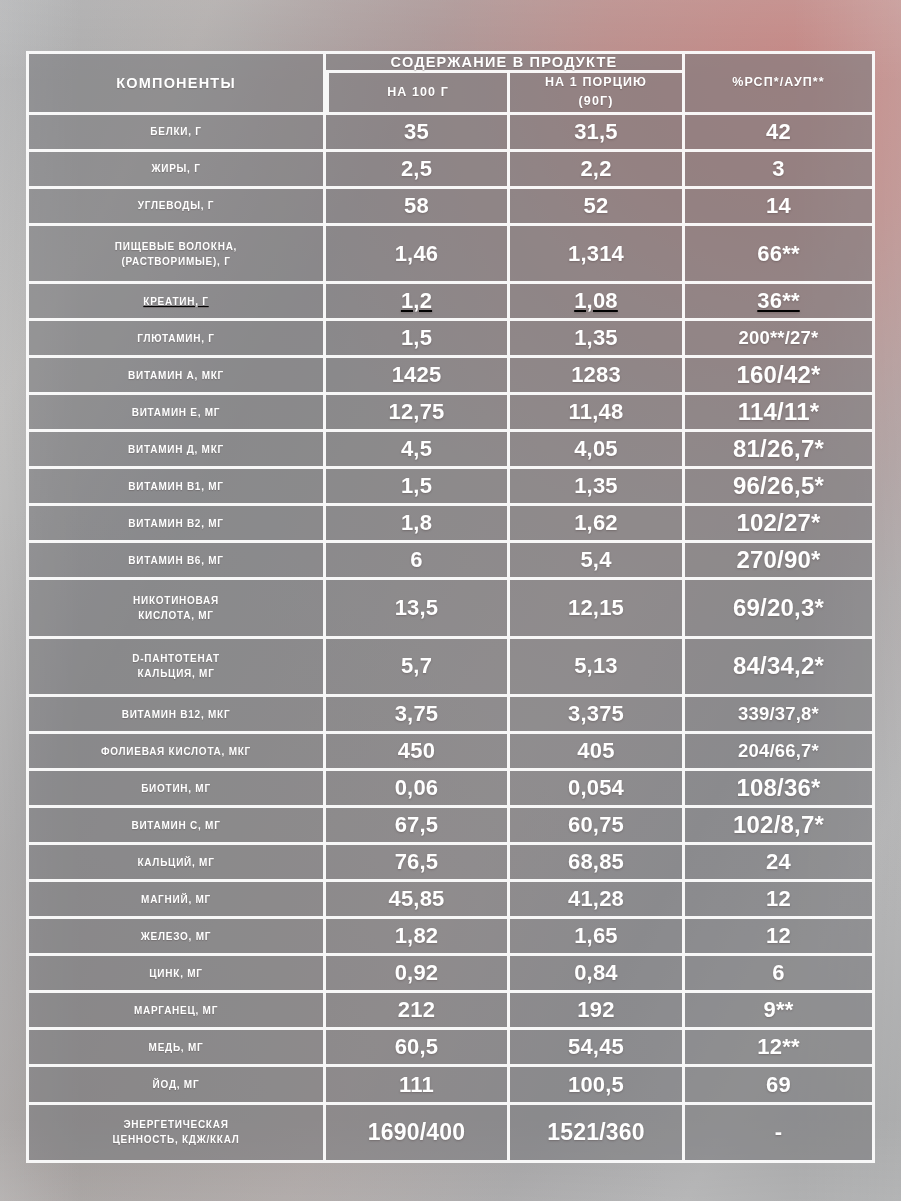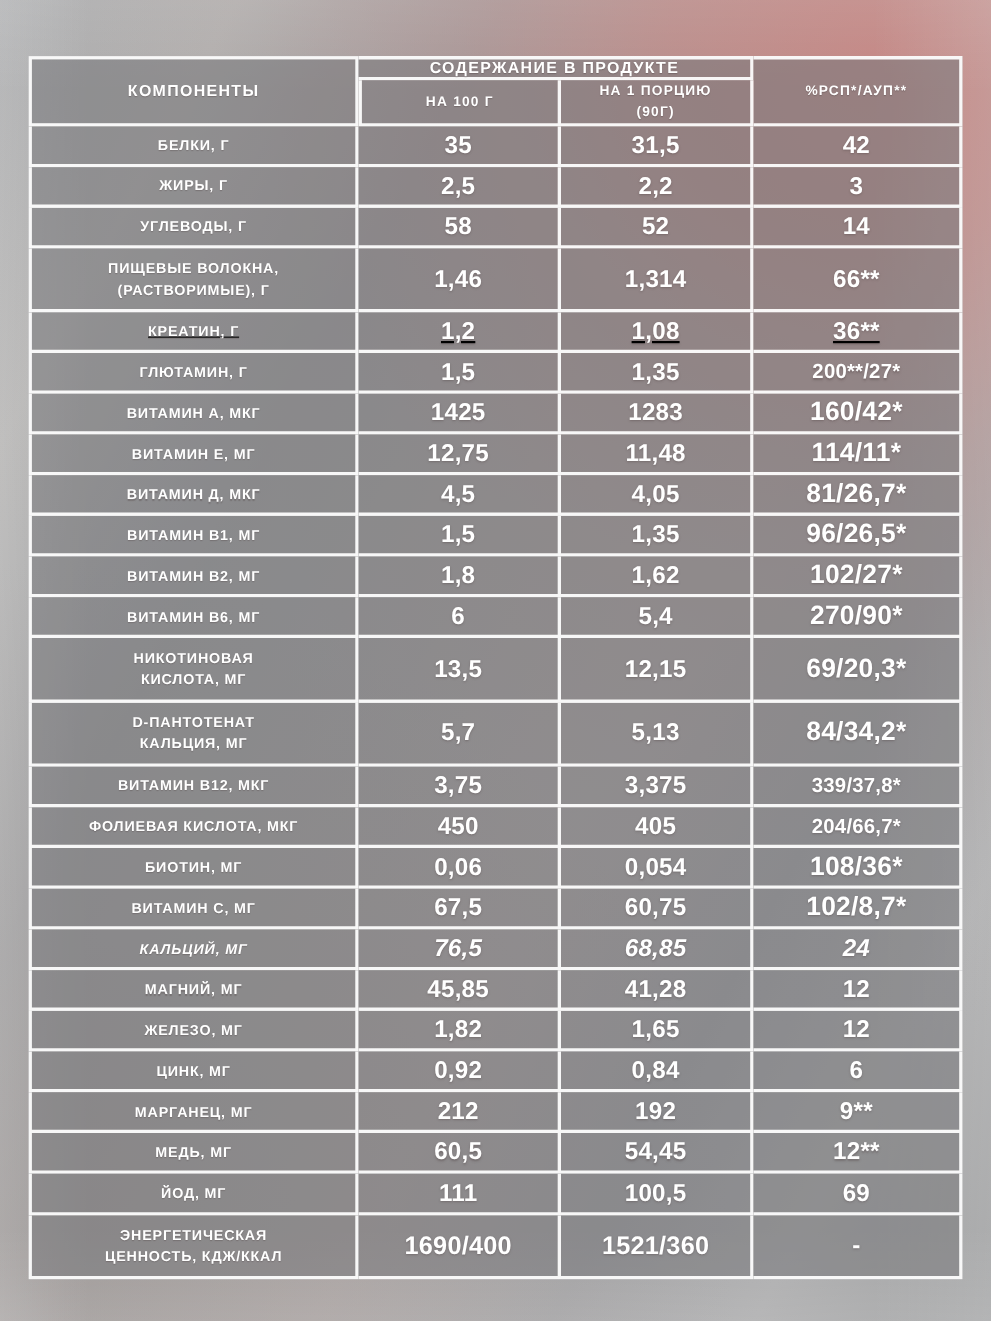--- a/index.html
+++ b/index.html
@@ -63,21 +63,21 @@
 
   .h-label{
     font-size:14.5px;font-weight:700;letter-spacing:1.2px;
     text-shadow:0 1px 1px rgba(70,55,55,.35);
   }
   .h-sub{
     font-size:12.5px;font-weight:700;letter-spacing:1.1px;line-height:1.55;
     text-shadow:0 1px 1px rgba(70,55,55,.35);
   }
   .r-name{
-    font-size:13px;font-weight:700;letter-spacing:.75px;line-height:1.5;
+    font-size:10px;font-weight:700;letter-spacing:.75px;line-height:1.5;
     text-shadow:0 1px 1px rgba(70,55,55,.30);
   }
   .r-val{
     font-size:22px;font-weight:700;letter-spacing:.2px;
     text-shadow:0 1px 2px rgba(70,55,55,.35);
   }
   .r-val.small{font-size:24px;}
   .r-val.tiny{font-size:18.5px;}
   .r-energy{font-size:23px;}
 </style>
@@ -216,21 +216,21 @@
           <td class="r-val">0,06</td>
           <td class="r-val">0,054</td>
           <td class="r-val small">108/36*</td>
         </tr>
         <tr style="height: 33px;">
           <td class="r-name">ВИТАМИН С, МГ</td>
           <td class="r-val">67,5</td>
           <td class="r-val">60,75</td>
           <td class="r-val small">102/8,7*</td>
         </tr>
-        <tr style="height: 33px; font-style: italic;">
+        <tr style="height: 33px;">
           <td class="r-name">КАЛЬЦИЙ, МГ</td>
           <td class="r-val">76,5</td>
           <td class="r-val">68,85</td>
           <td class="r-val">24</td>
         </tr>
         <tr style="height: 33px;">
           <td class="r-name">МАГНИЙ, МГ</td>
           <td class="r-val">45,85</td>
           <td class="r-val">41,28</td>
           <td class="r-val">12</td>

